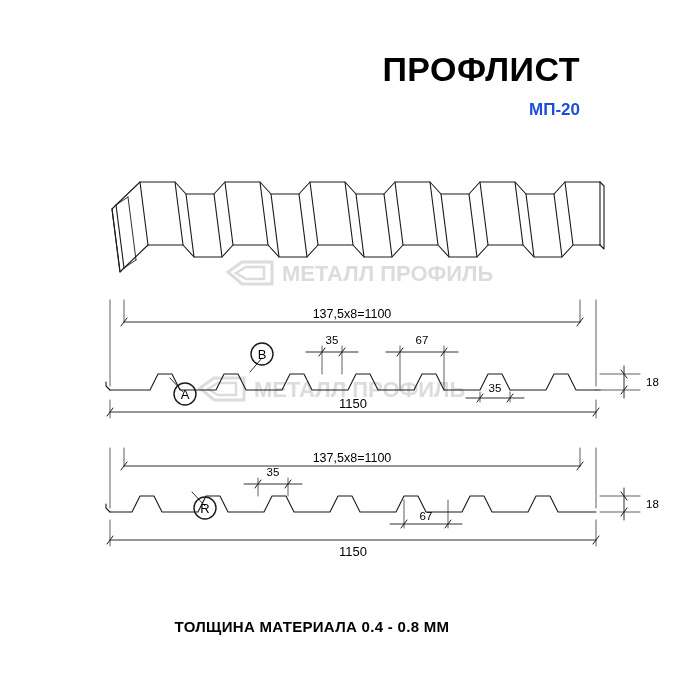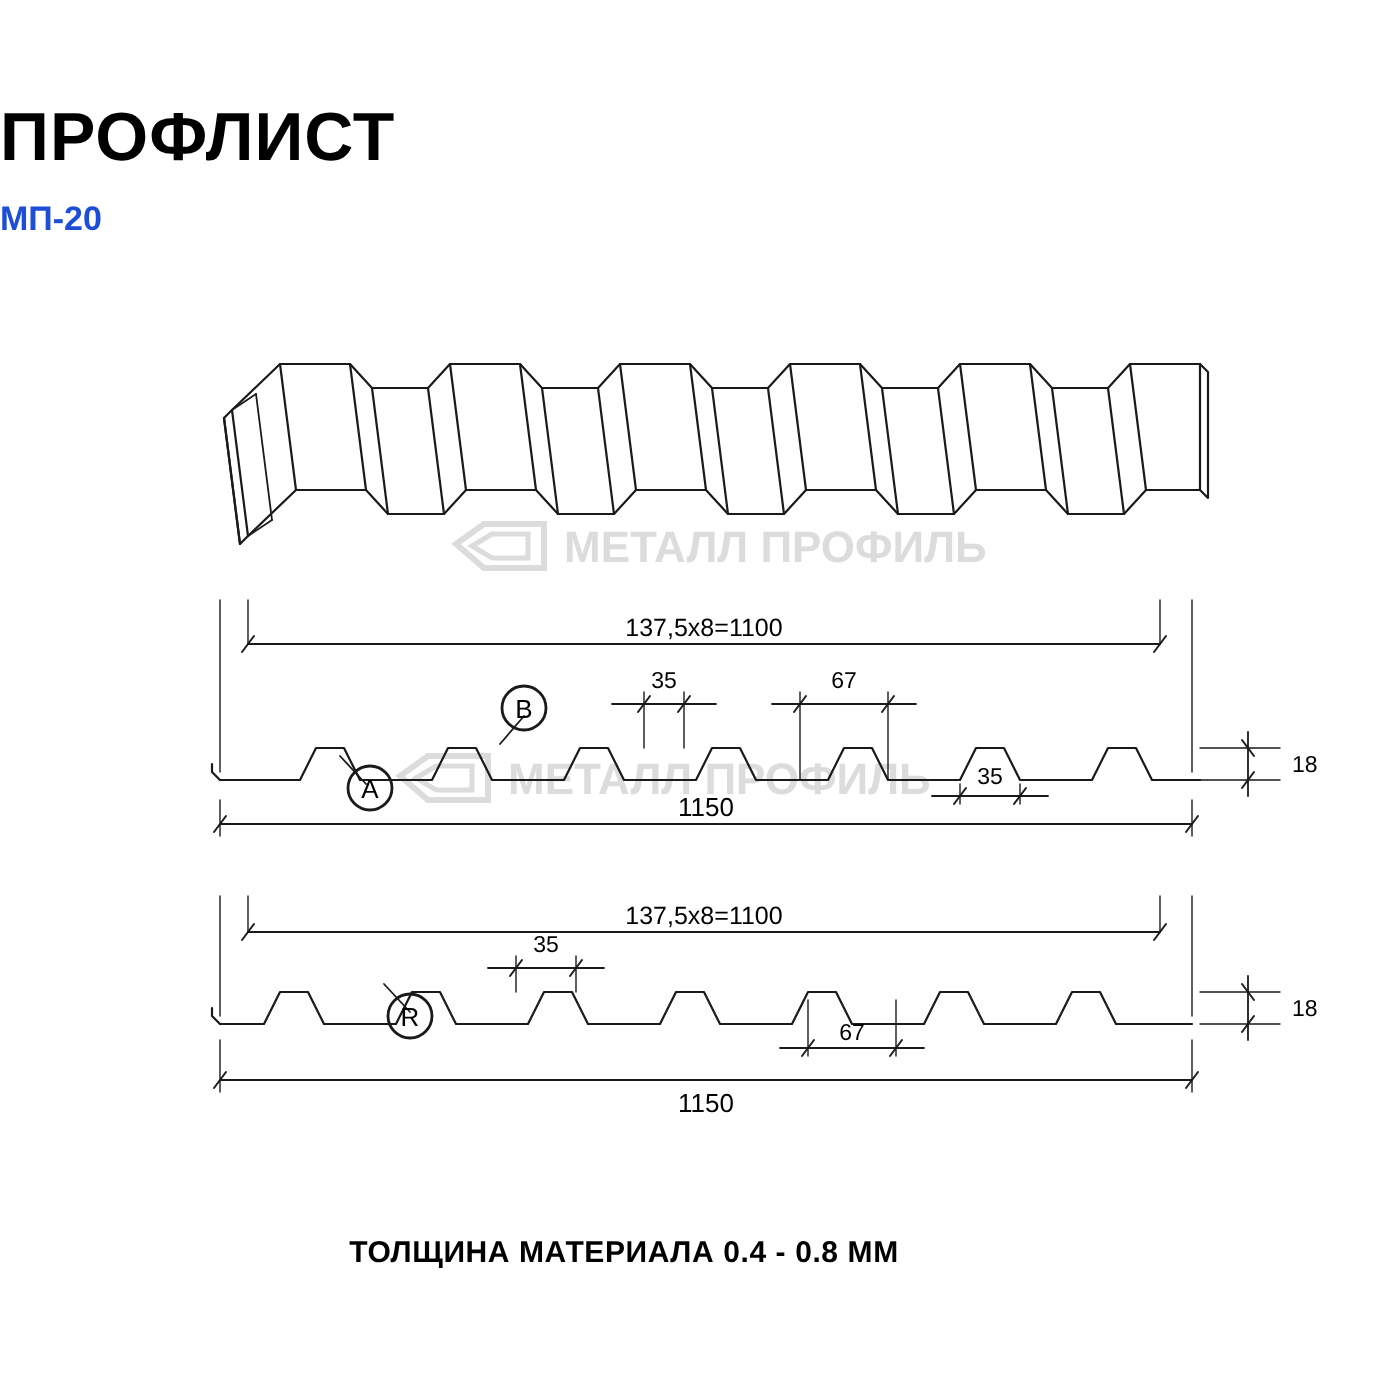--- a/index.html
+++ b/index.html
@@ -18,21 +18,21 @@
   .page {
     position: relative;
     width: 700px;
     height: 700px;
   }
   .title-block {
     position: absolute;
     top: 52px;
     left: 0;
     width: 580px;
-    text-align: left;
+    text-align: right;
   }
   .title {
     font-size: 34px;
     font-weight: bold;
     letter-spacing: 0.5px;
     color: #000;
     line-height: 1.05;
   }
   .subtitle {
     margin-top: 12px;

